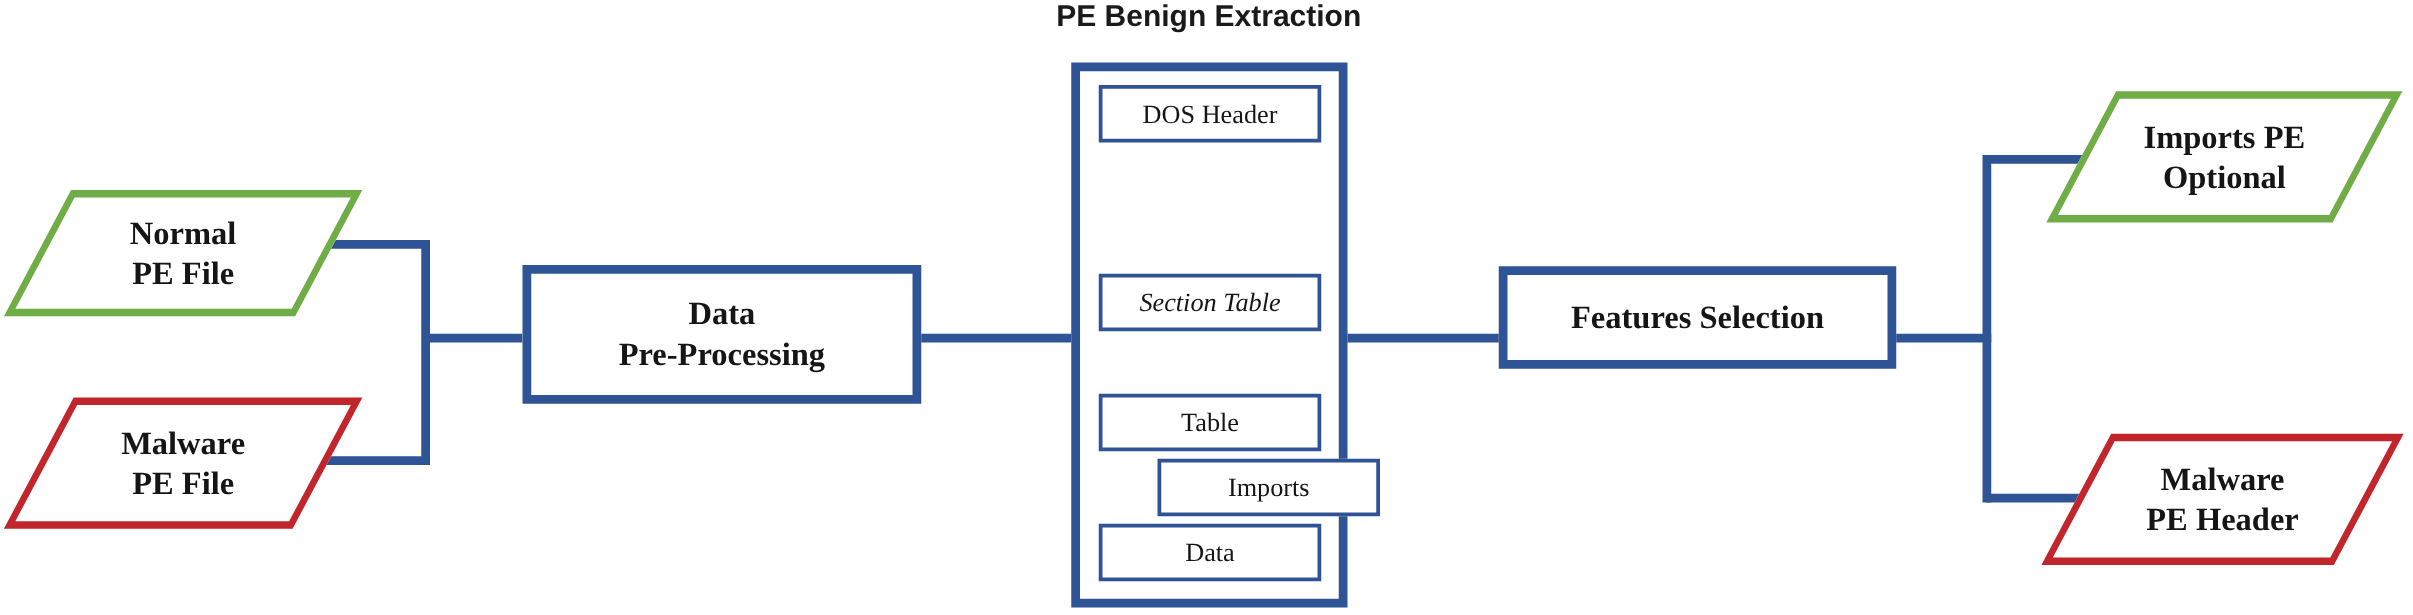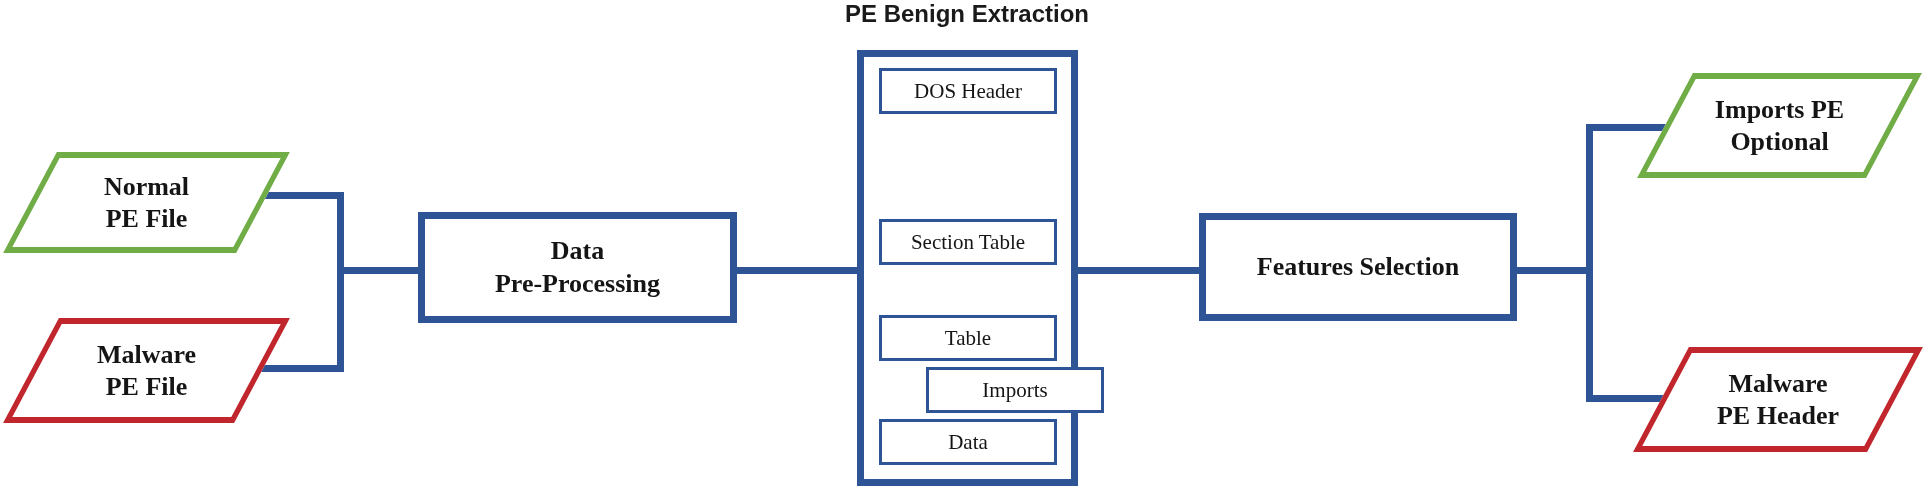--- a/index.html
+++ b/index.html
@@ -139,29 +139,29 @@
       <span>Malware</span>
       <span>PE File</span>
     </div>
   </div>
 
   <div class="pbox" style="left:418px; top:212px; width:319px; height:111px;">
     <span>Data</span>
     <span>Pre-Processing</span>
   </div>
 
-  <div class="pbox" style="left:1199px; top:213px; width:318px; height:108px;">
+  <div class="pbox" style="left:1199px; top:213px; width:318px; height:82px;">
     <span>Features Selection</span>
   </div>
 
   <div class="pe-container">
     <div class="sec" style="top:11px;">
       <span>DOS Header</span>
     </div>
-    <div class="sec" style="top:162px;">
+    <div class="sec" style="top:162px;font-style:italic;">
       <span>Section Table</span>
     </div>
     <div class="sec" style="top:258px;">
       <span>Table</span>
     </div>
     <div class="sec" style="top:310px;margin-left:47px;">
       <span>Imports</span>
     </div>
     <div class="sec" style="top:362px;">
       <span>Data</span>

